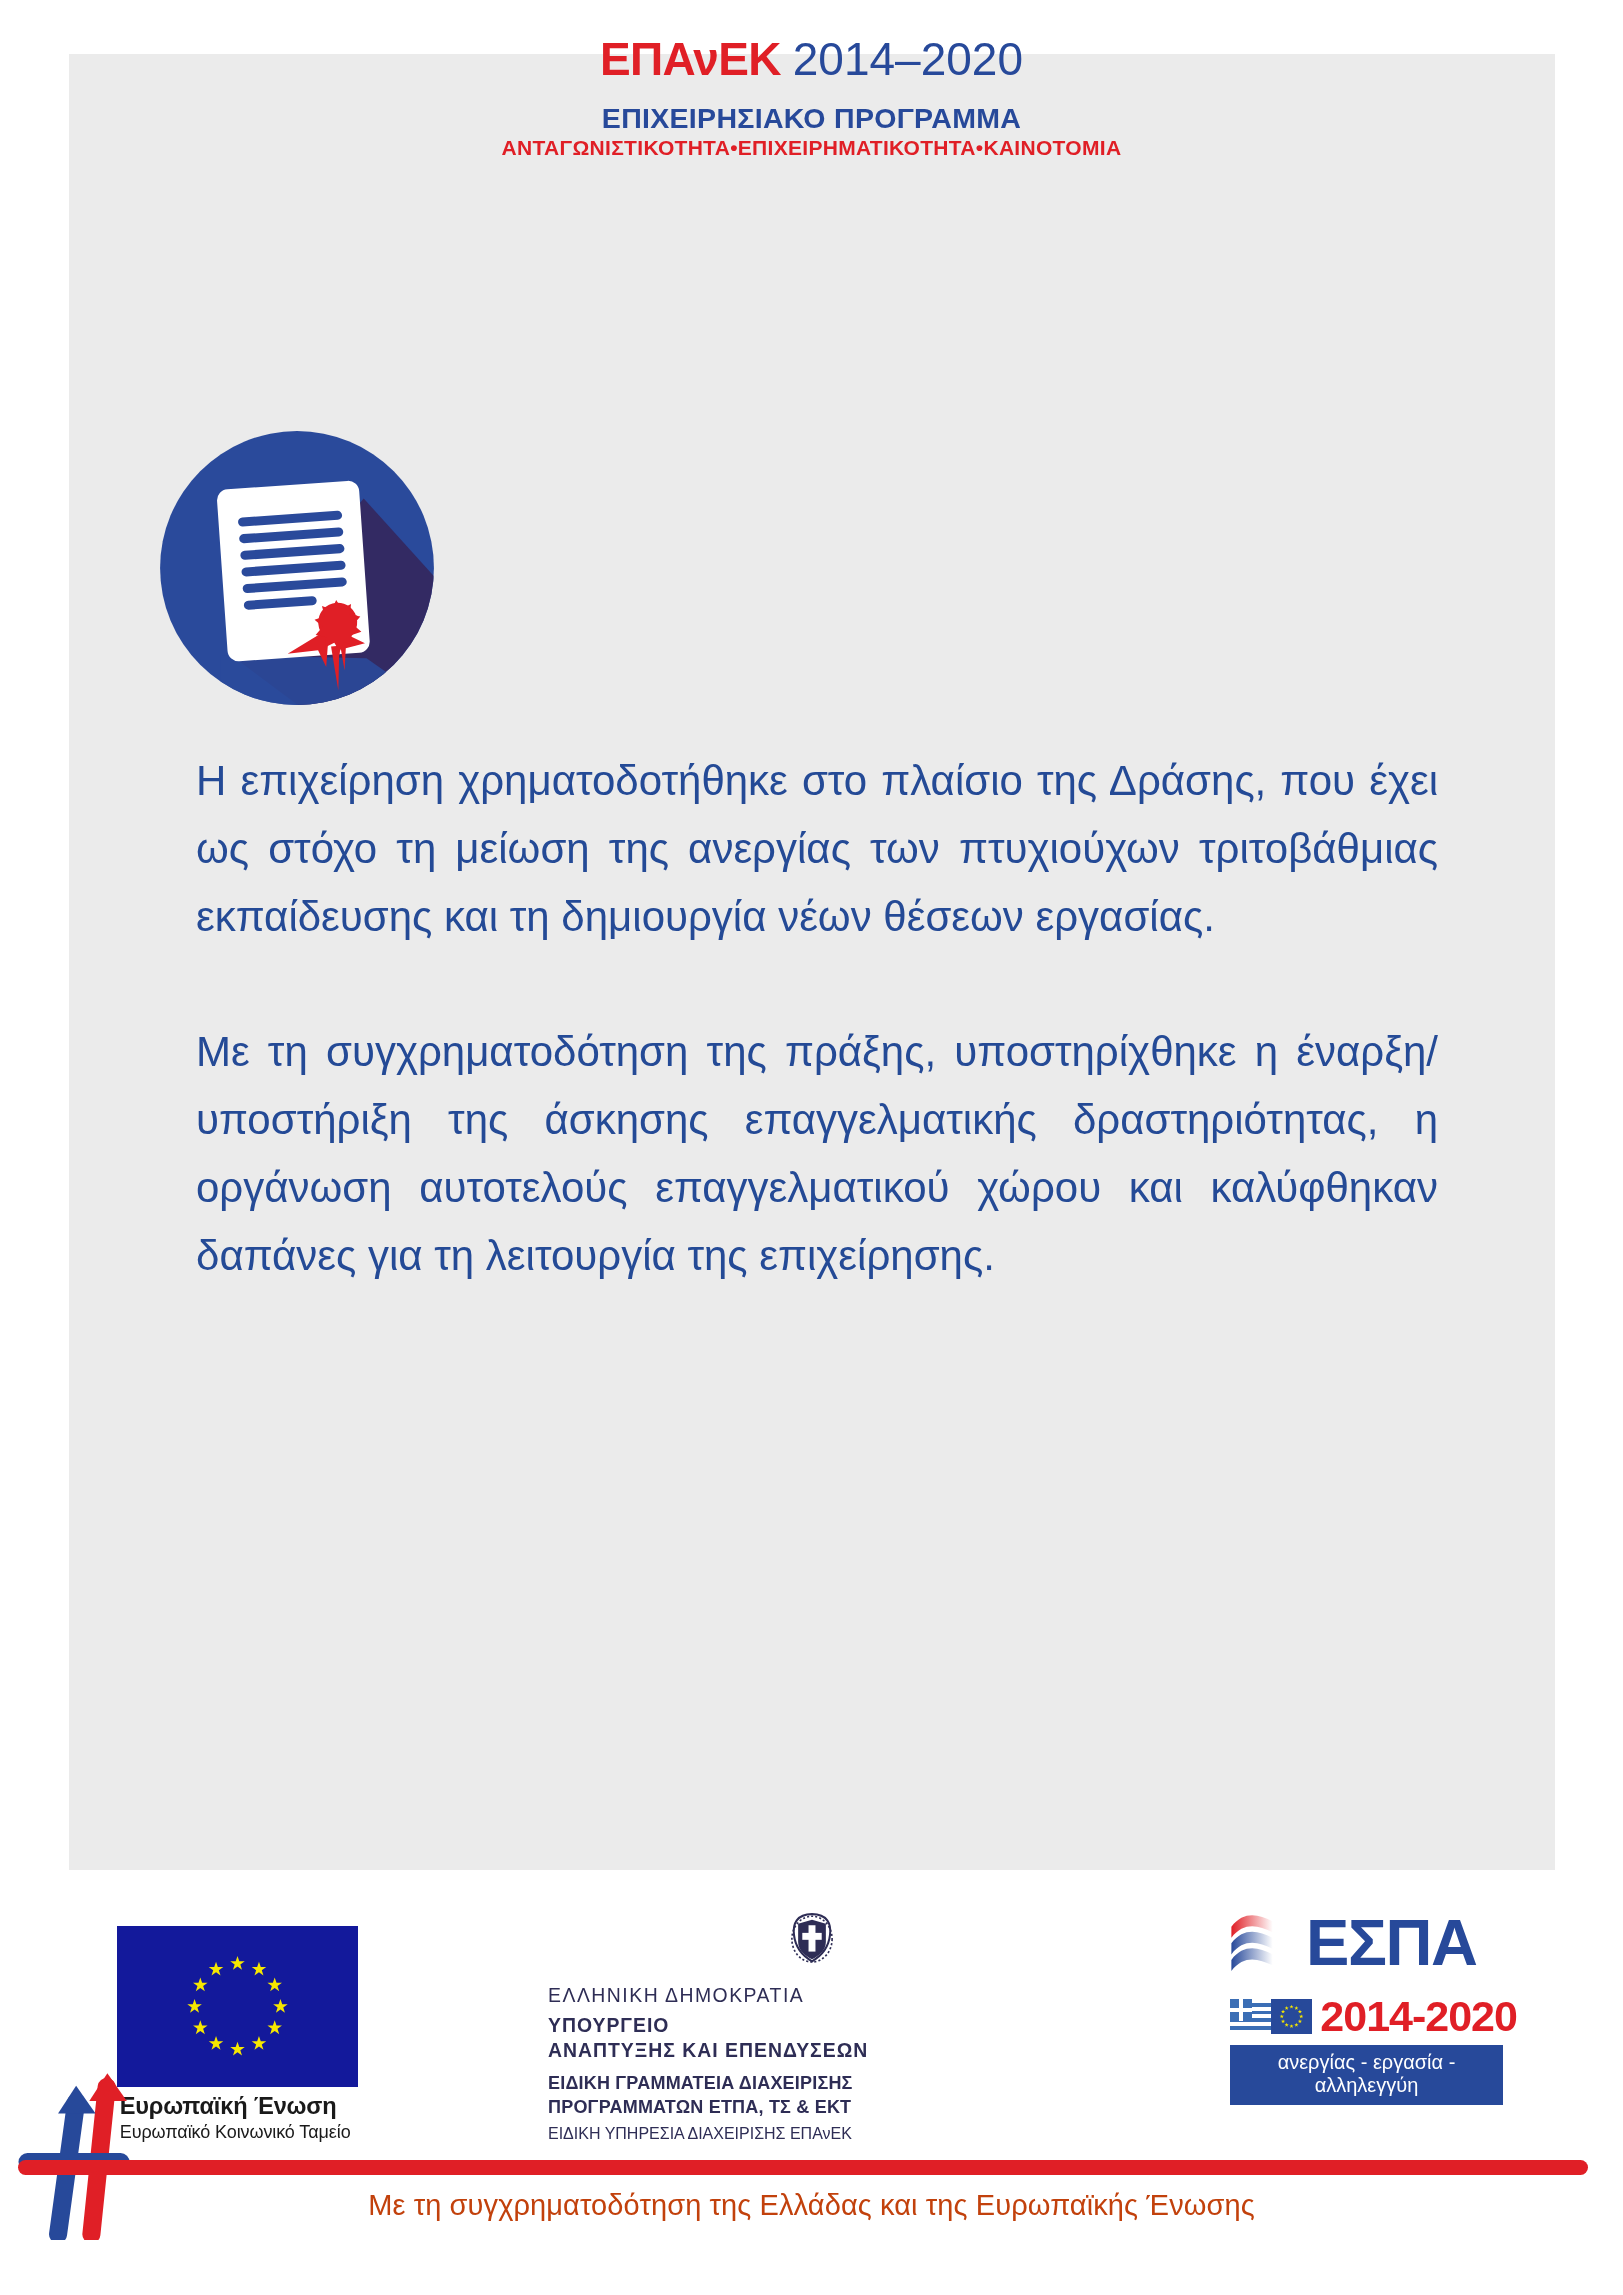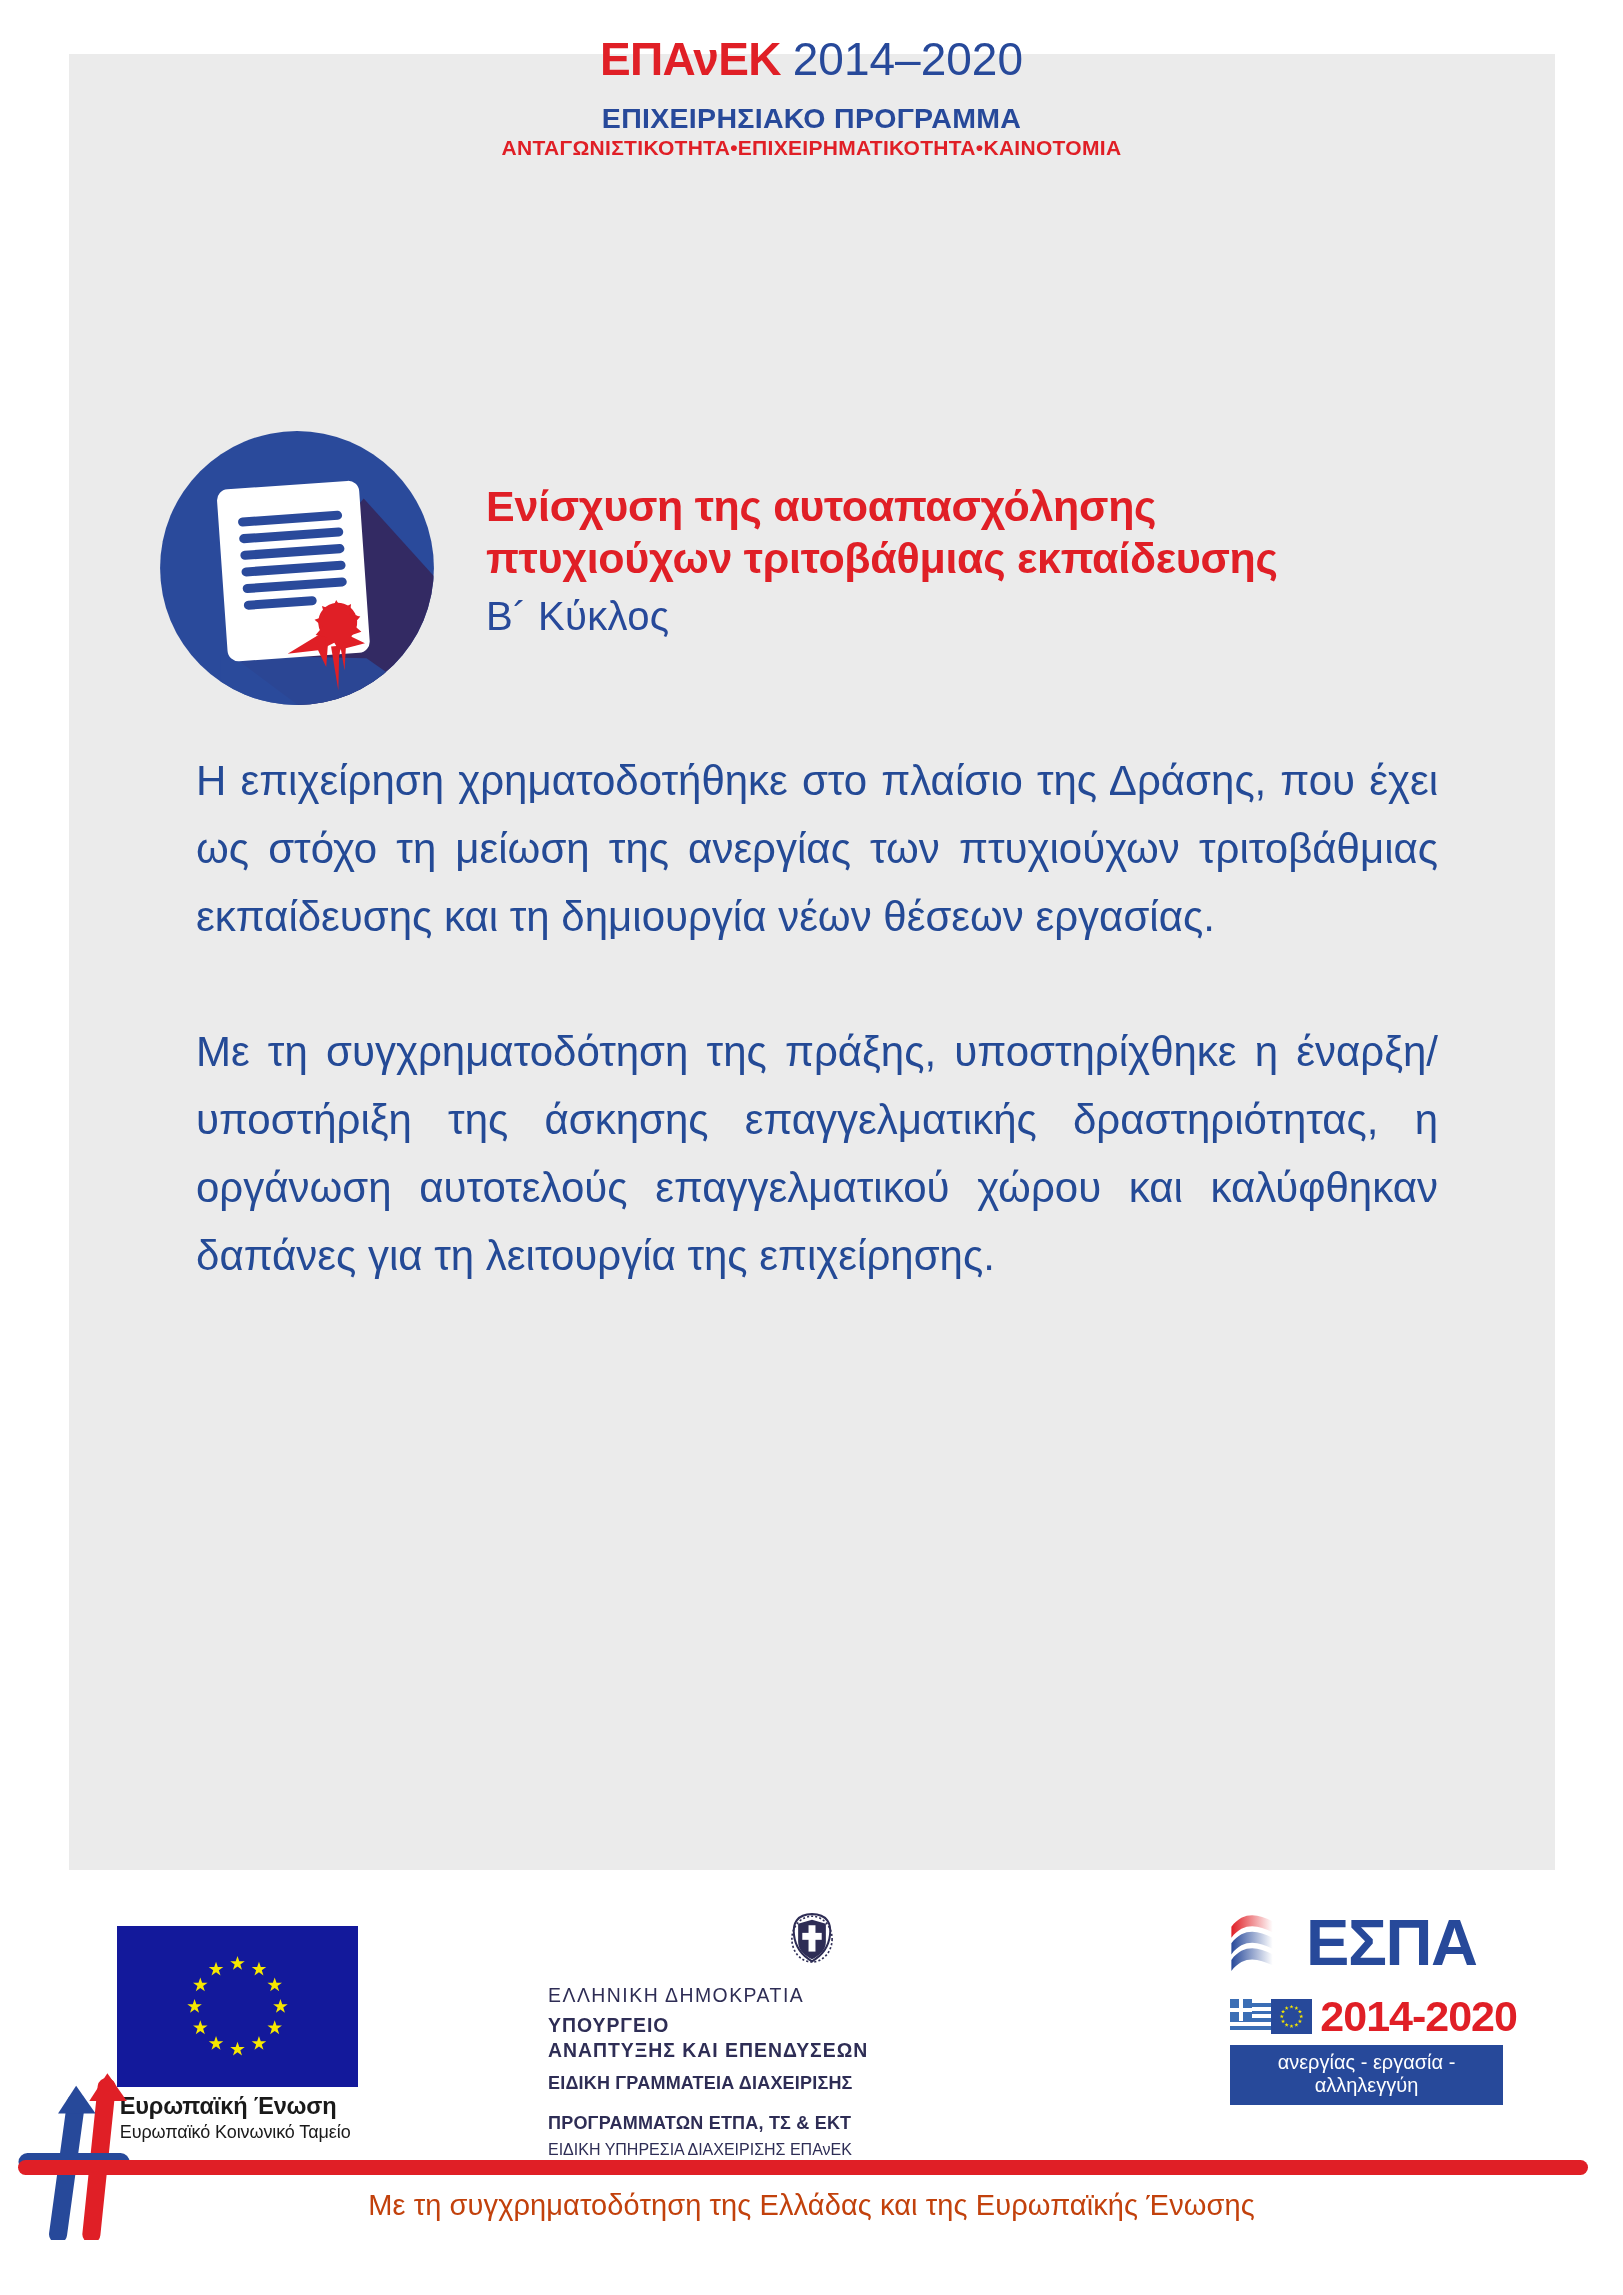--- a/index.html
+++ b/index.html
@@ -149,21 +149,21 @@
     transform: translateX(-50%);
     text-align: left;
     color: #2e2d55;
     width: 527px;
   }
   .ministry-emblem { margin: 0 auto 12.5px; width: 53px; height: 61px; }
   .min-l1 { font-size: 19.4px; letter-spacing: 1.5px; }
   .min-l2 { font-size: 19.4px; font-weight: bold; letter-spacing: 1px; margin-top: 7px; }
   .min-l3 { font-size: 19.4px; font-weight: bold; letter-spacing: 1px; margin-top: 2.1px; }
   .min-l4 { font-size: 18px; font-weight: bold; letter-spacing: 0.2px; margin-top: 11px; }
-  .min-l5 { font-size: 18px; font-weight: bold; letter-spacing: 0.2px; margin-top: 19px; }
+  .min-l5 { font-size: 18px; font-weight: bold; letter-spacing: 0.2px; margin-top: 3px; }
   .min-l6 { font-size: 16px; letter-spacing: 0px; margin-top: 7px; }
 
   
   .espa { position: absolute; left: 1230px; top: 43px; width: 291px; }
   .espa-top { display: flex; align-items: flex-start; }
   .espa-word {
     font-size: 65px;
     font-weight: bold;
     color: #27499a;
     letter-spacing: -1.4px;
@@ -265,25 +265,20 @@
             <path d="M240 290 L178 322 L222 320 L232 345 Z"></path>
             <path d="M252 293 L290 315 L262 320 L258 352 Z"></path>
             <path d="M241 316 L247 380 L253 316 Z"></path>
           </g>
           <circle cx="253" cy="282" r="28" fill="#e01f26"></circle>
           <path d="M253 250 l7 13 14 -6 -3 15 15 4 -11 11 11 11 -15 4 3 15 -14 -6 -7 13 -7 -13 -14 6 3 -15 -15 -4 11 -11 -11 -11 15 -4 -3 -15 14 6 Z" fill="#e01f26"></path>
         </g>
       </svg>
     </div>
 
-    <div class="title-text">
-      <div class="title-main">Ενίσχυση της αυτοαπασχόλησης</div>
-      <div class="title-main">πτυχιούχων τριτοβάθμιας εκπαίδευσης</div>
-      <div class="title-sub">Β´ Κύκλος</div>
-    </div>
   </div>
 
   <div class="body-copy">
     <p class="para p1">Η επιχείρηση χρηματοδοτήθηκε στο πλαίσιο της Δράσης, που έχει ως στόχο τη μείωση της ανεργίας των πτυχιούχων τριτοβάθμιας εκπαίδευσης και τη δημιουργία νέων θέσεων εργασίας.</p>
     <p class="para p2">Με τη συγχρηματοδότηση της πράξης, υποστηρίχθηκε η έναρξη/υποστήριξη της άσκησης επαγγελματικής δραστηριότητας, η οργάνωση αυτοτελούς επαγγελματικού χώρου και καλύφθηκαν δαπάνες για τη λειτουργία της επιχείρησης.</p>
   </div>
 
   <div class="footer">
 
     <div class="eu-logo">

